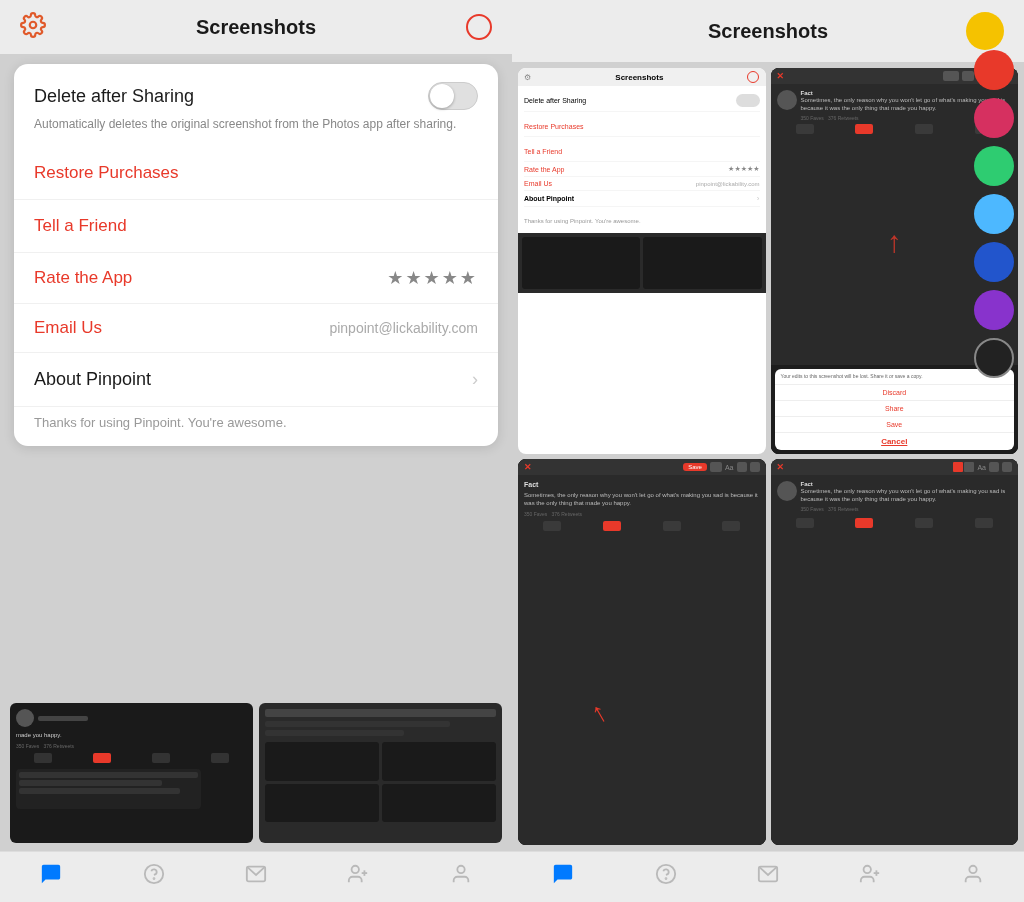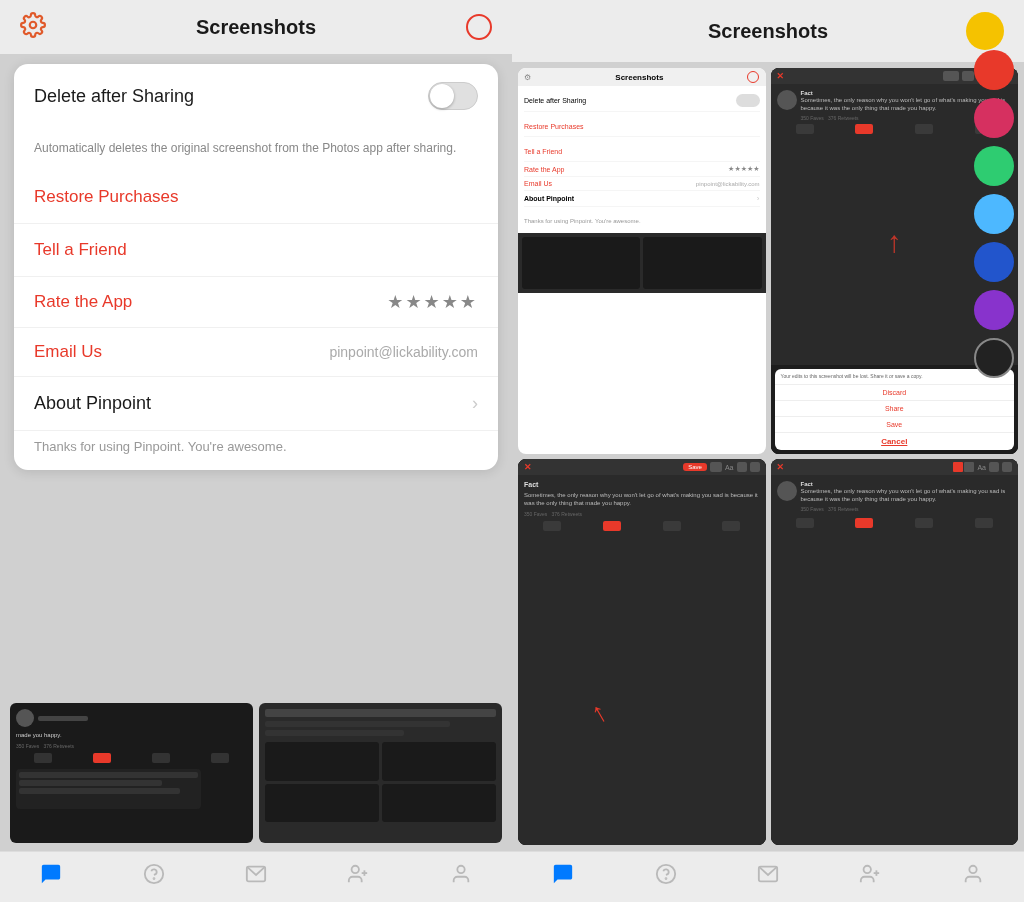--- a/index.html
+++ b/index.html
@@ -94,21 +94,20 @@
       top: 1px;
       left: 1px;
       box-shadow: 0 1px 3px rgba(0,0,0,0.3);
     }
 
     .settings-desc {
       font-size: 12px;
       color: #888;
       padding: 6px 20px 14px 20px;
       line-height: 1.4;
-      margin-top: 24px;
     }
 
     .red-link {
       font-size: 17px;
       color: #e8392a;
       font-weight: 400;
       cursor: pointer;
     }
 
     .settings-row-inline {

